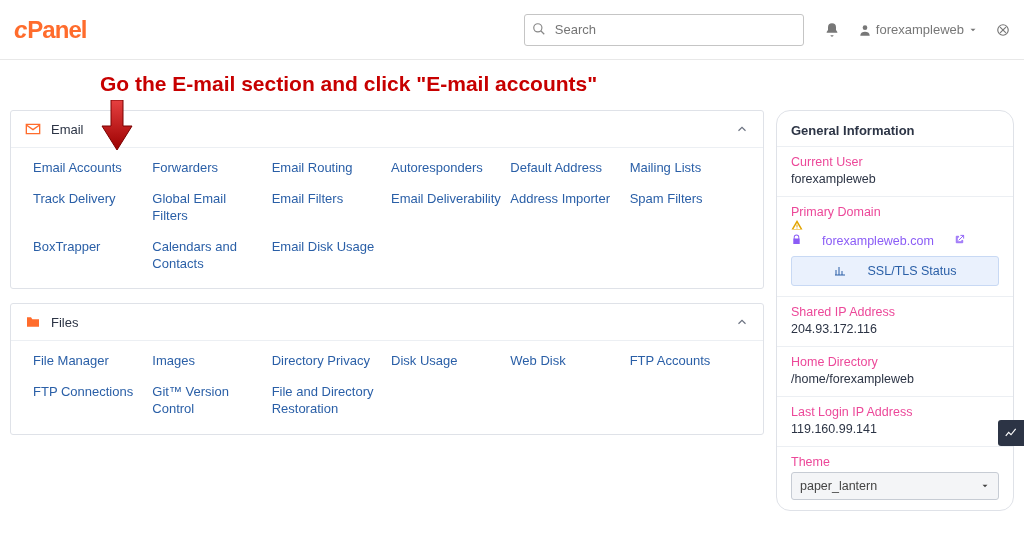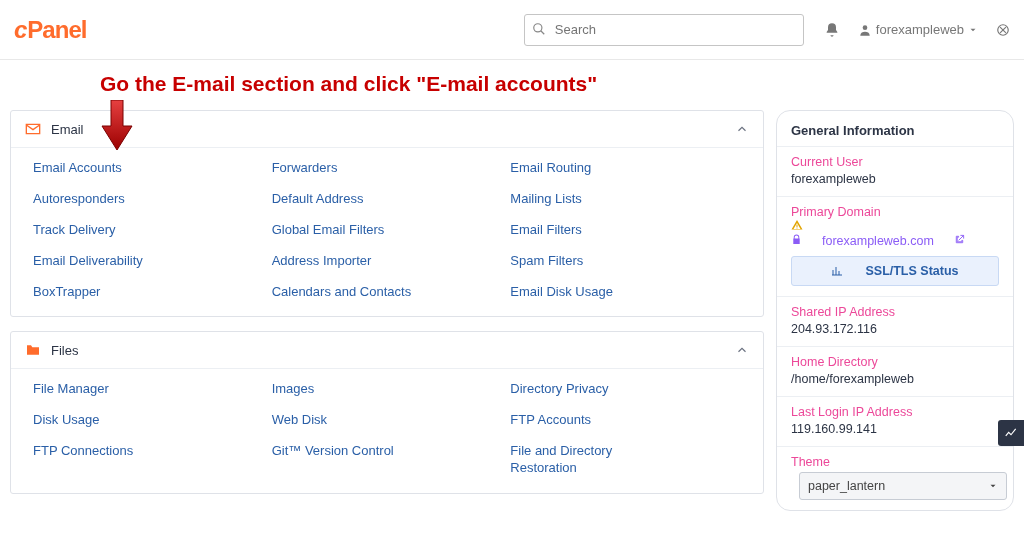--- a/index.html
+++ b/index.html
@@ -97,21 +97,21 @@
     border-bottom: 1px solid #eceff3;
     font-weight: 400;
     color: #2c3445;
     gap: 10px;
   }
   .panel-header .icon-slot { color: #ff6c2c; width: 16px; display:inline-flex; }
   .panel-header .chev { margin-left: auto; color: #6b7280; }
   .panel-body {
     padding: 12px 22px 16px 22px;
     display: grid;
-    grid-template-columns: repeat(3, 1fr);
+    grid-template-columns: repeat(6, 1fr);
     column-gap: 8px;
     row-gap: 14px;
   }
   .panel-body a {
     color: #2a5fa7;
     text-decoration: none;
     font-size: 13px;
     line-height: 1.3;
     cursor: pointer;
     max-width: 150px;
@@ -127,28 +127,28 @@
   .info-row { border-top: 1px solid #eceff3; padding: 8px 14px 10px; font-size: 12.5px; }
   .info-row .label { color:#ec4899; margin-bottom: 3px; }
   .info-row .value { color:#2c3445; }
   .info-row .domainlink { color:#8b5cf6; display:flex; align-items:flex-start; gap:20px; }
   .ssl-btn {
     display: flex; align-items:center; justify-content:center; gap:22px;
     margin-top: 8px;
     width: 100%; height: 30px;
     background:#eaf1fd; color:#2a5fa7;
     border:1px solid #c8d9f4; border-radius:3px;
-    font-size: 12.5px; cursor:pointer;font-weight:bold;
+    font-size: 12.5px; cursor:pointer;
   }
   .theme-select {
     width:100%; height:28px;
     border:1px solid #c7ccd4; border-radius:3px;
     background:#f4f5f7; color:#444;
     padding:0 8px; font-size:12.5px;
-    display:flex; align-items:center; justify-content:space-between;margin-left:8px;
+    display:flex; align-items:center; justify-content:space-between;
   }
   .warn { color:#e2a400; }
 
   
   .float-tab {
     position:absolute; right:0; bottom:90px;
     width:26px; height:26px; background:#2c3445;
     border-radius:3px 0 0 3px;
     display:flex; align-items:center; justify-content:center;
     color:#fff;

